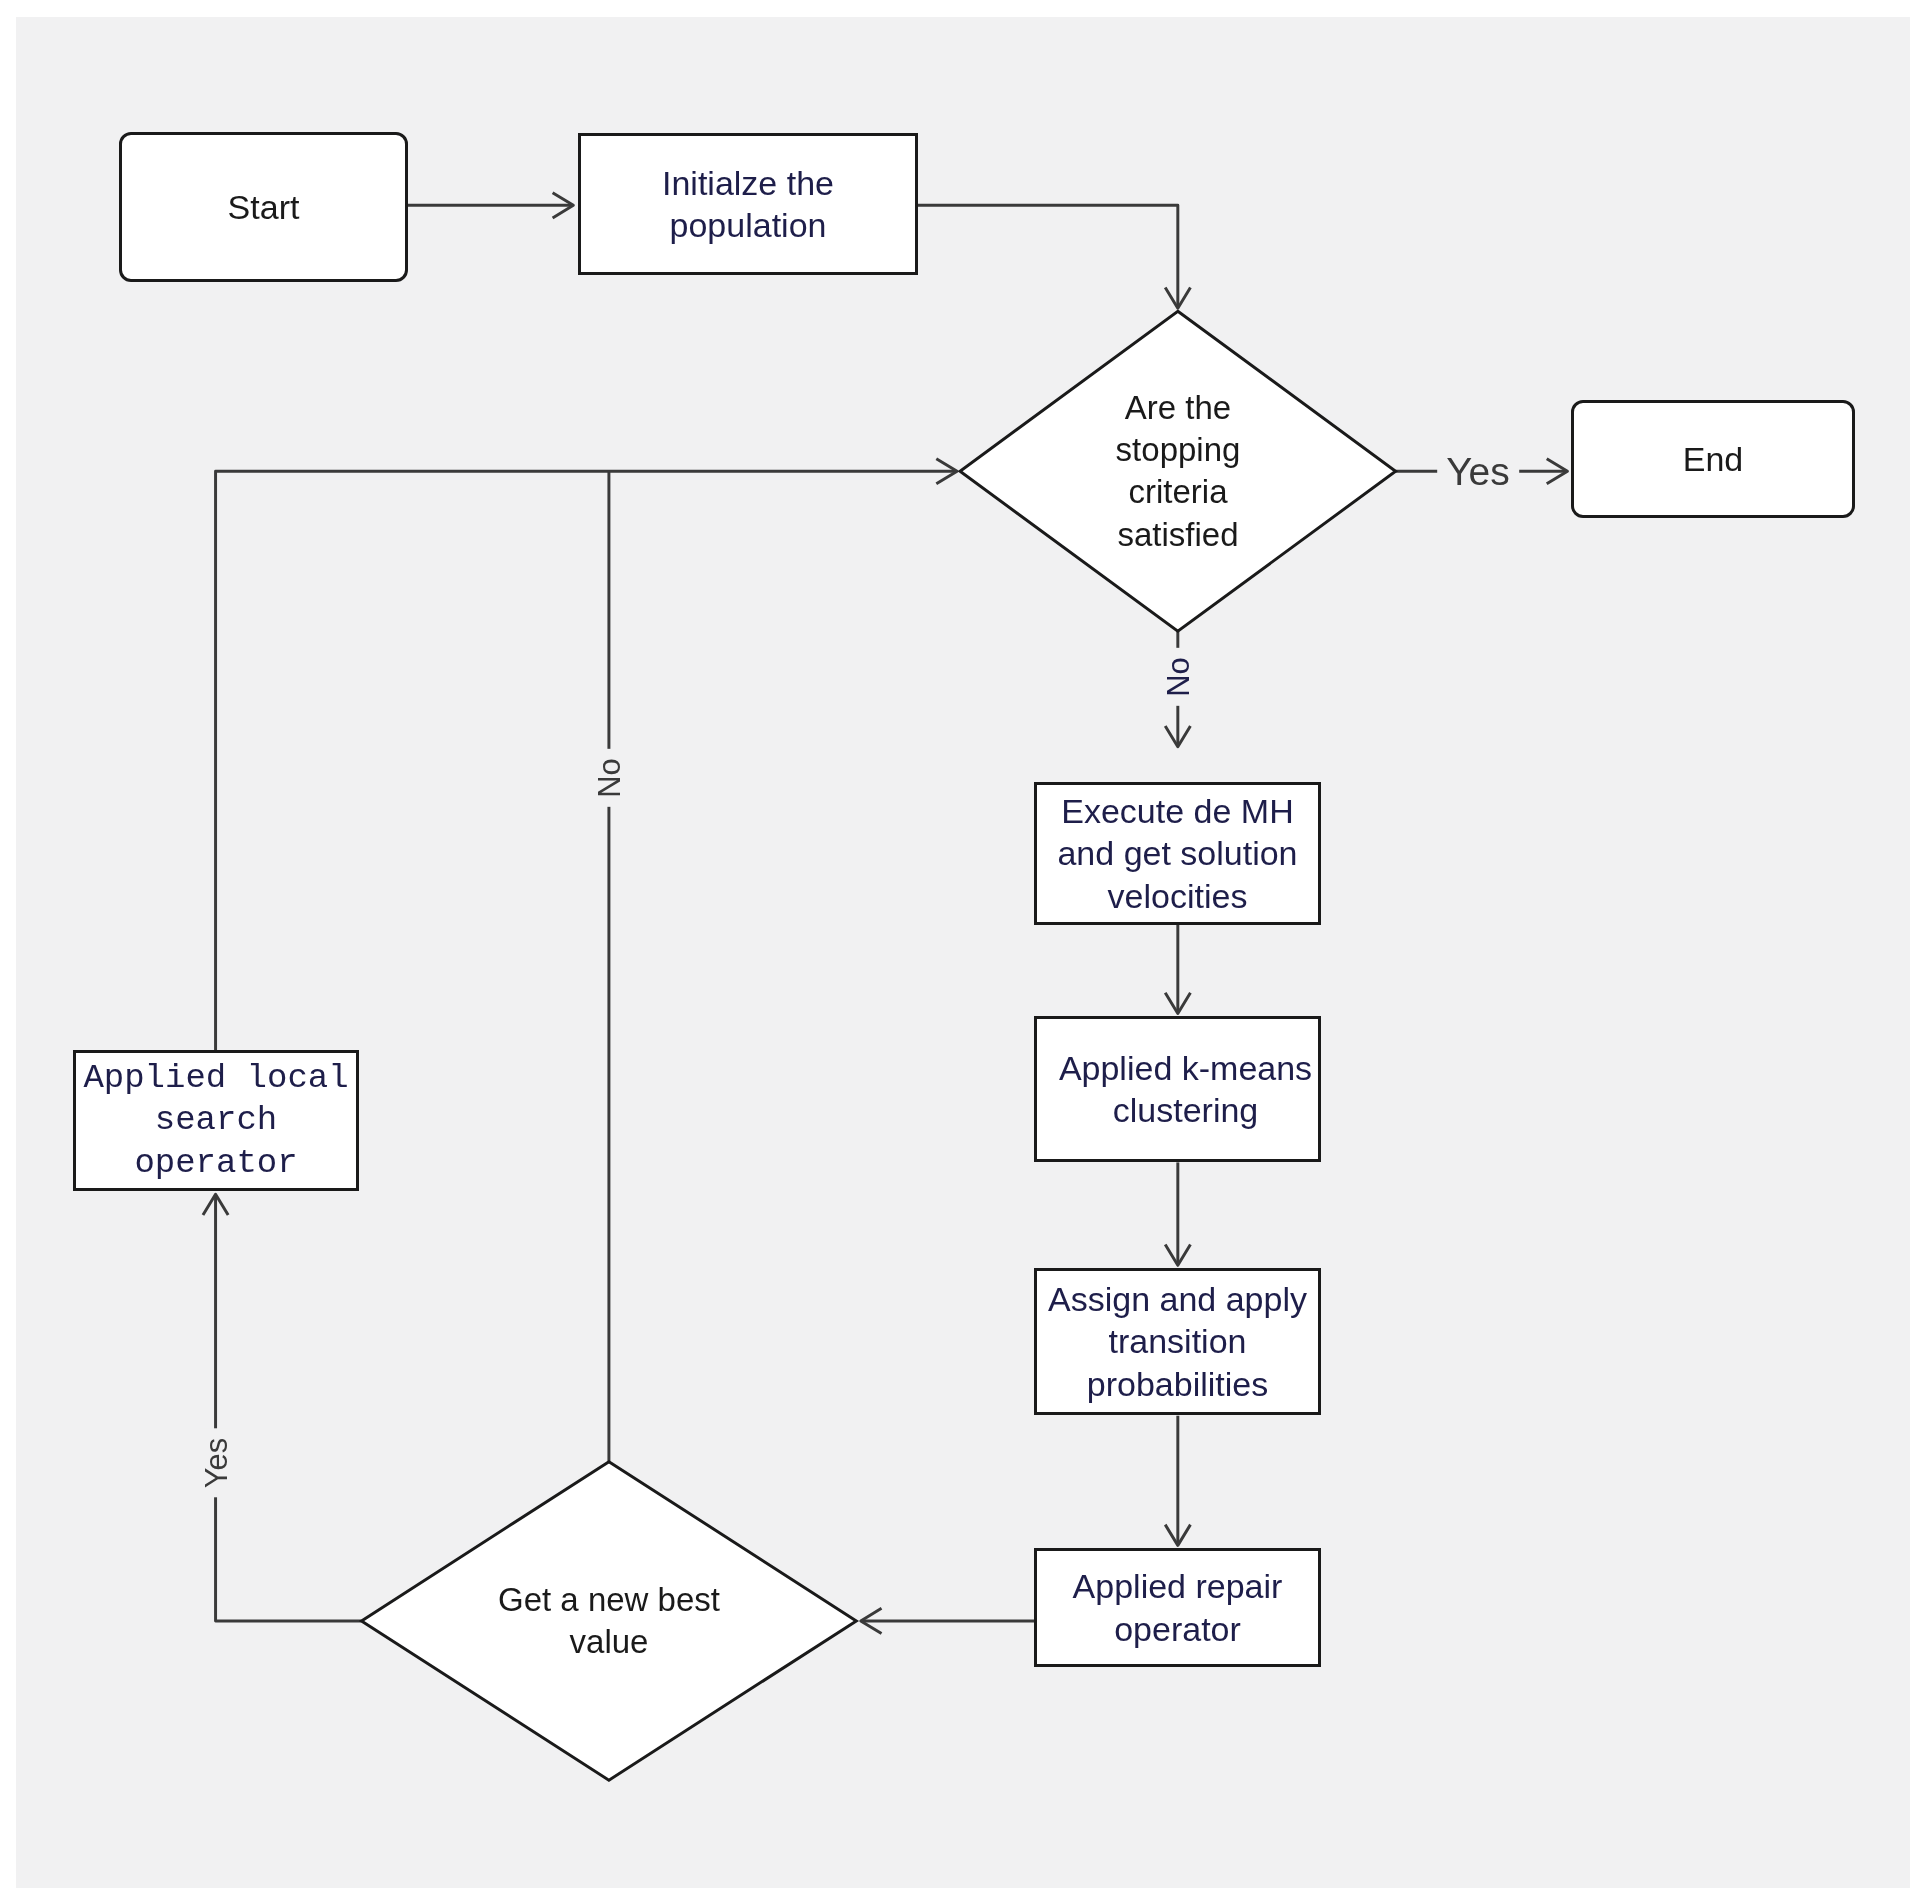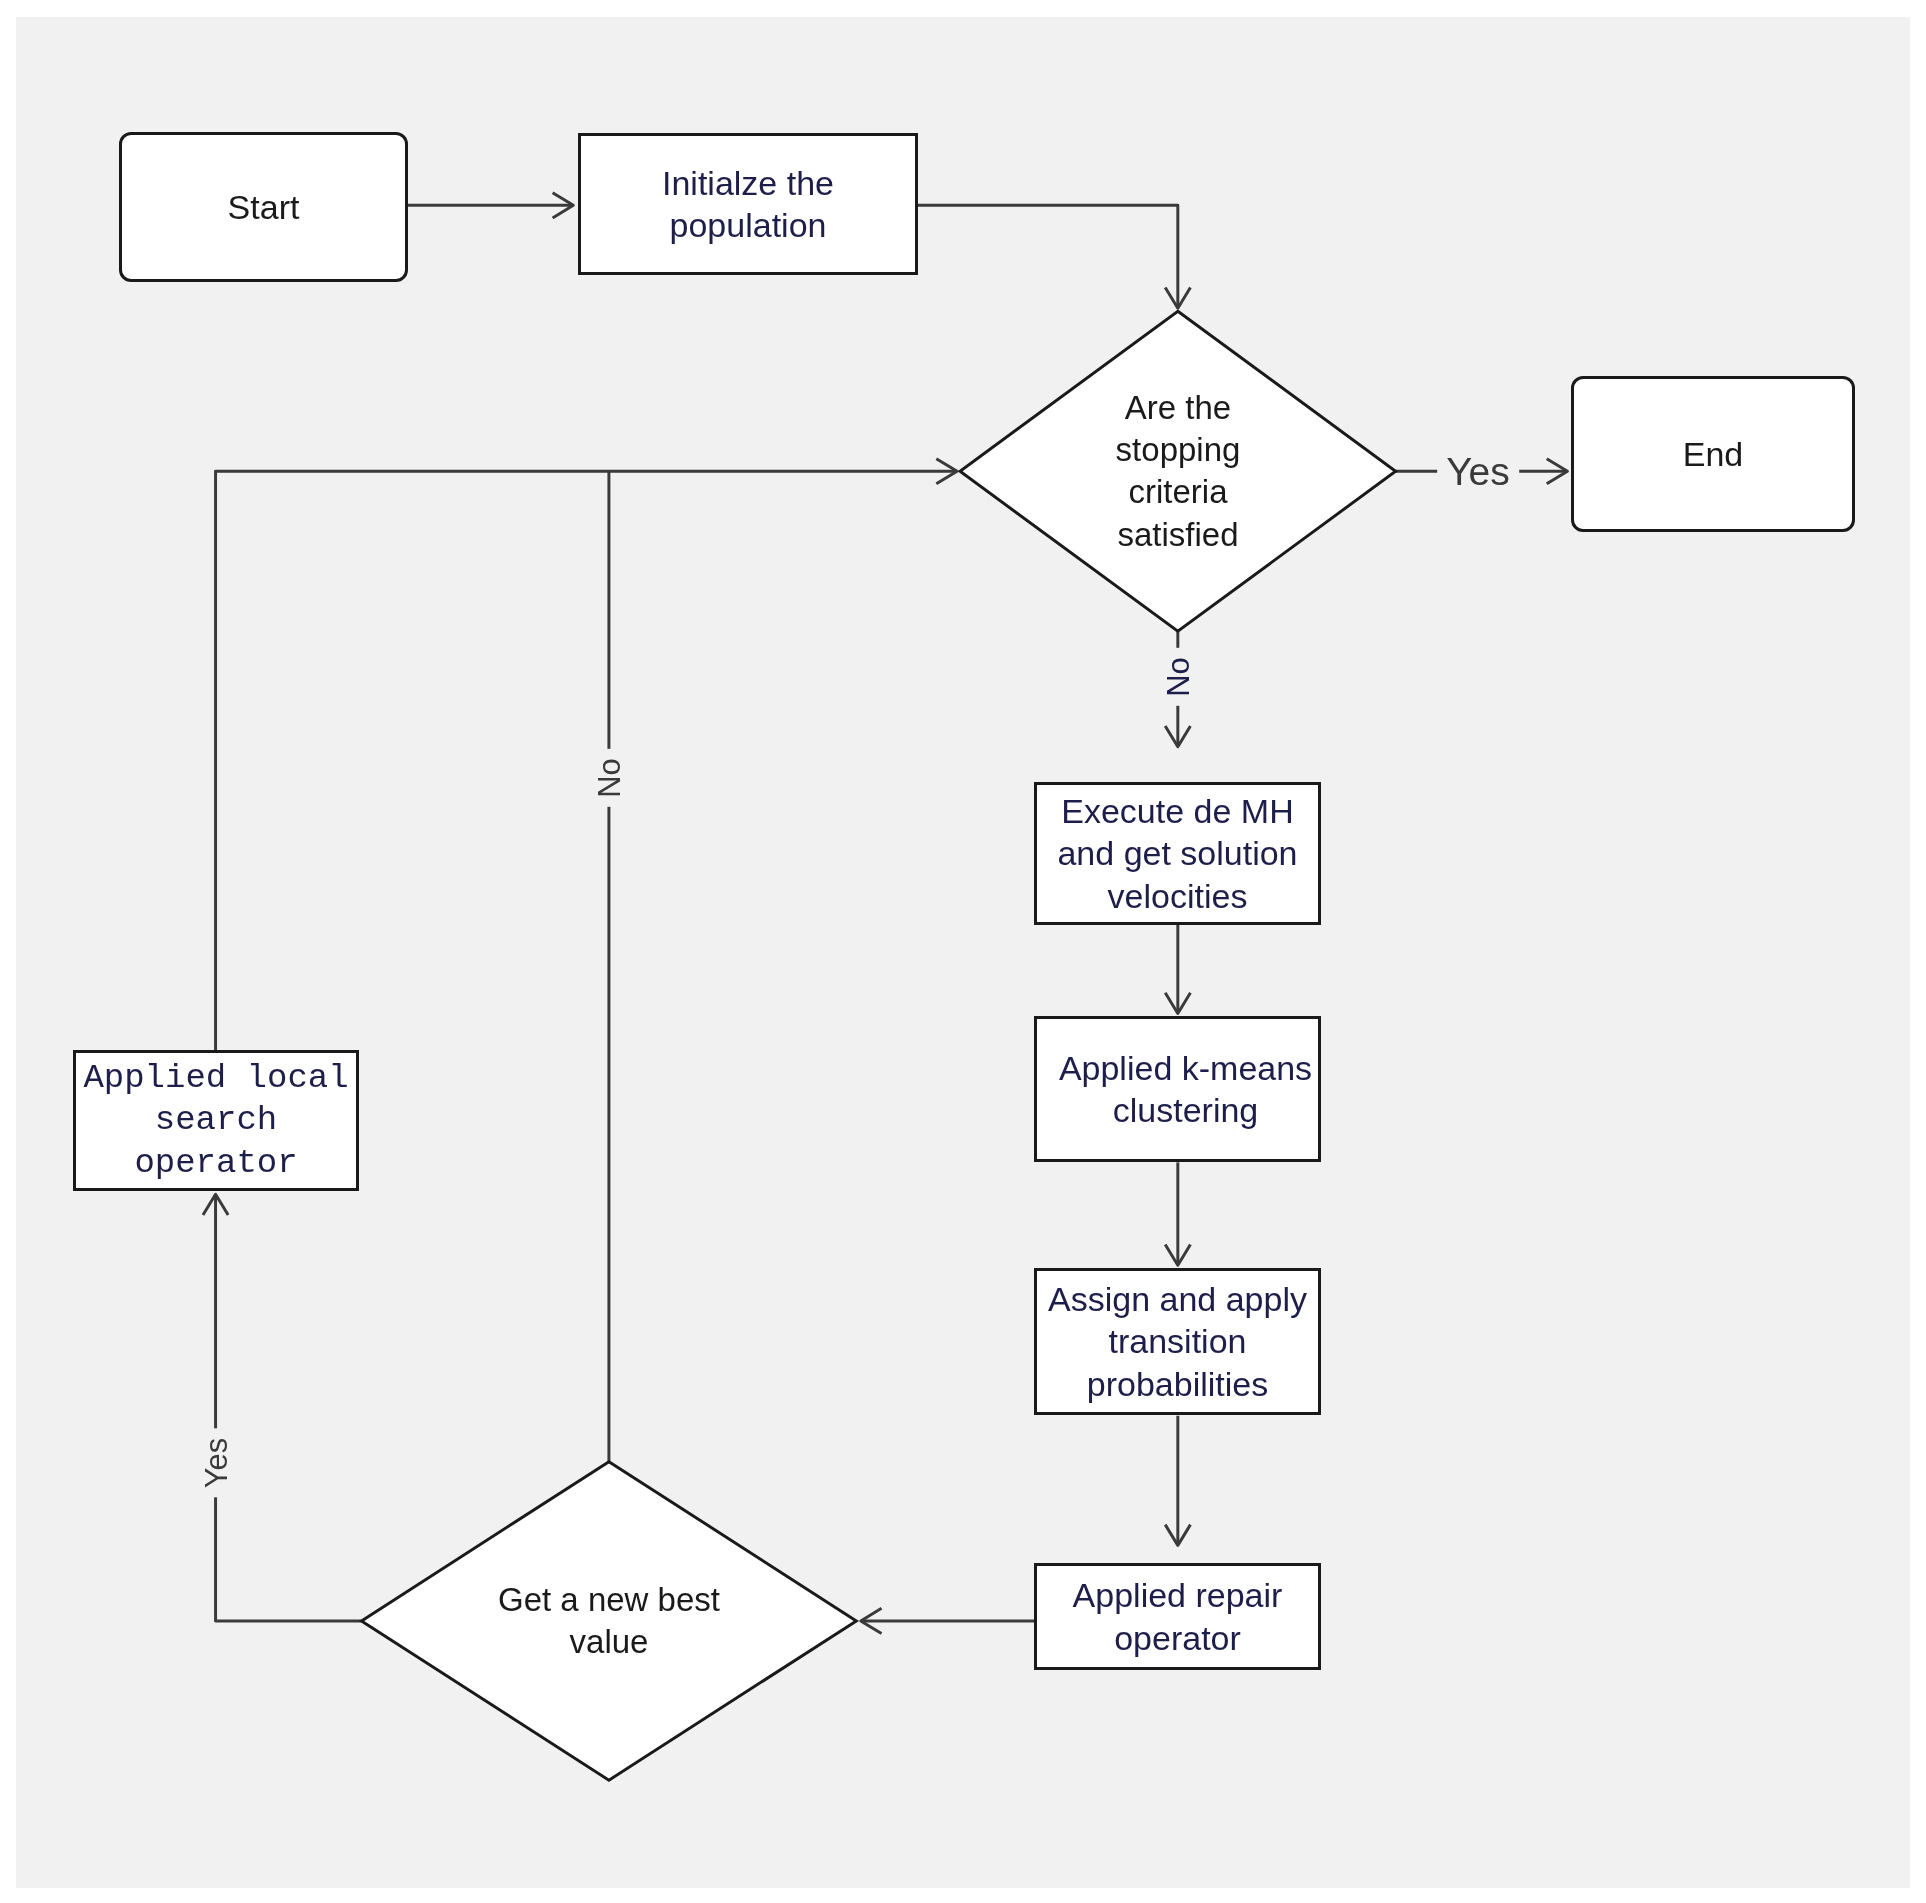--- a/index.html
+++ b/index.html
@@ -87,34 +87,34 @@
 <div class="node terminal" style="left:119px;top:132px;width:289px;height:150px;">Start</div>
 
 <div class="node process" style="left:578px;top:133px;width:340px;height:142px;">Initialze the
 population</div>
 
 <div class="diamond-label" style="left:1178px;top:471px;">Are the
 stopping
 criteria
 satisfied</div>
 
-<div class="node terminal" style="left:1571px;top:376px;width:284px;height:156px;">End</div>
+<div class="node terminal" style="left:1571px;top:400px;width:284px;height:118px;">End</div>
 
 <div class="node process" style="left:1034px;top:750px;width:287px;height:143px;margin-top:32px;">Execute de MH
 and get solution
 velocities</div>
 
 <div class="node process" style="left:1034px;top:1016px;width:287px;height:146px;padding-left:16px;">Applied k-means
 clustering</div>
 
 <div class="node process" style="left:1034px;top:1268px;width:287px;height:147px;">Assign and apply
 transition
 probabilities</div>
 
-<div class="node process" style="left:1034px;top:1548px;width:287px;height:107px;margin-top:15px;">Applied repair
+<div class="node process" style="left:1034px;top:1548px;width:287px;height:119px;">Applied repair
 operator</div>
 
 <div class="diamond-label" style="left:609px;top:1621px;">Get a new best
 value</div>
 
 <div class="node process" style="left:73px;top:1050px;width:286px;height:141px;font-family:Liberation Mono, monospace;">Applied local
 search operator</div>
 
 
 </body></html>

